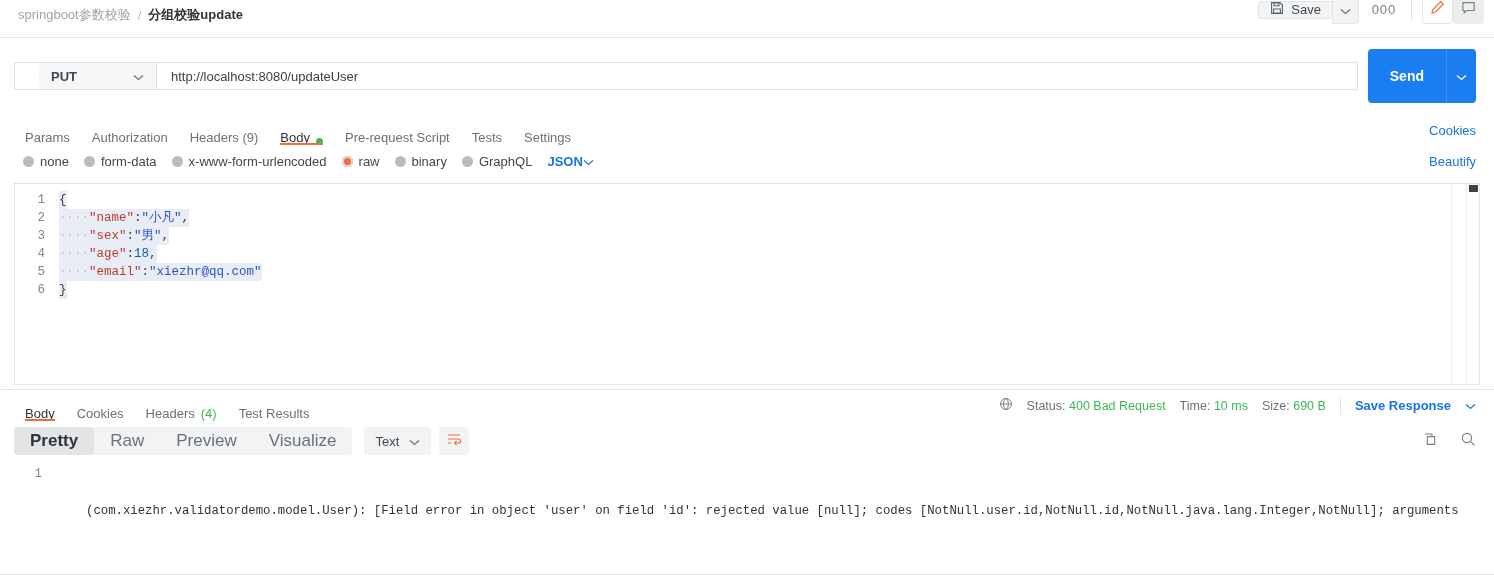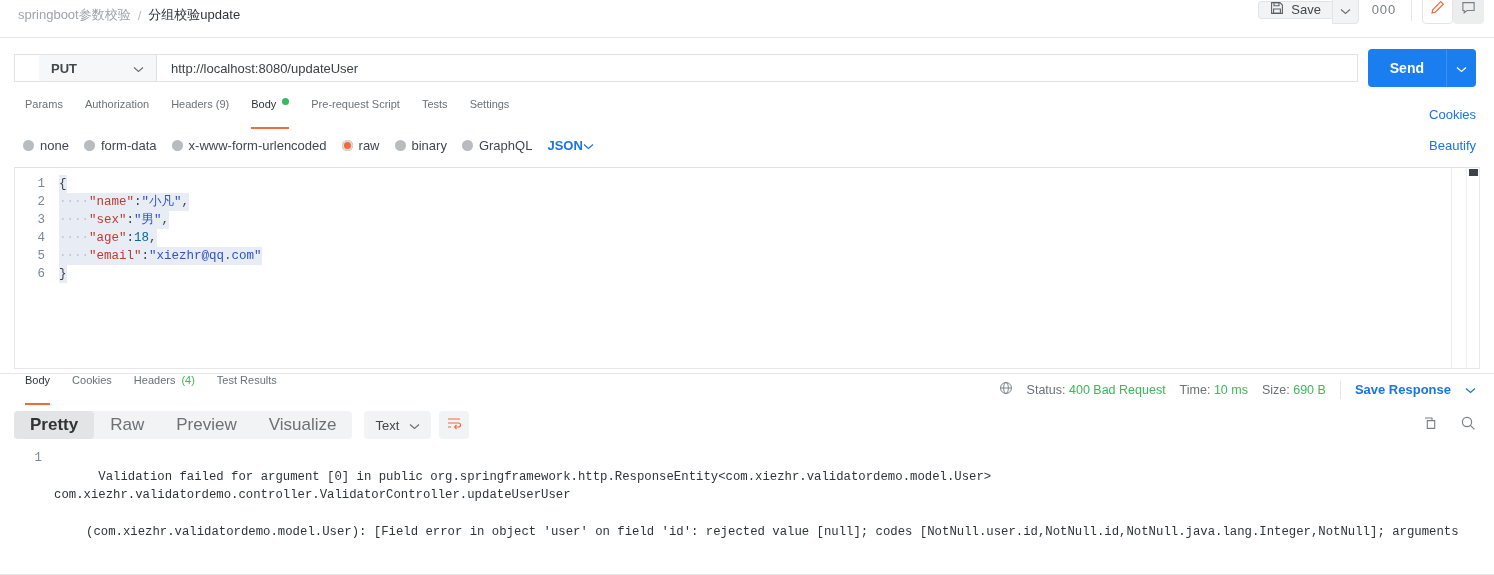--- a/index.html
+++ b/index.html
@@ -14,21 +14,21 @@
   
   .topbar {
     height: 38px;
     display: flex; align-items: flex-end;
     padding: 0 10px 13px 18px;
     border-bottom: 1px solid #e6e6e6;
   }
   .breadcrumb { display: flex; align-items: center; font-size: 13px; }
   .crumb-muted { color: #9fa4a8; }
   .crumb-sep { color: #b6bbbe; margin: 0 7px; }
-  .crumb-current { color: #2f3437; font-weight: normal; }
+  .crumb-current { color: #2f3437; font-weight: bold; }
   .topbar-right { margin-left: auto; display: flex; align-items: center; gap: 0; }
   .save-group { display: flex; align-items: center; }
   .save-btn {
     display: flex; align-items: center; gap: 7px;
     background: #f2f3f4; border: 1px solid #e2e4e6; border-right: none;
     border-radius: 4px 0 0 4px;
     height: 18px; padding: 0 11px;
     font-size: 13px; color: #41474c; cursor: pointer;
   }
   .save-caret {
@@ -67,41 +67,41 @@
     width: 118px; display: flex; align-items: center;
     padding: 0 12px; background: #f6f7f8;
     border-right: 1px solid #dfe1e3; border-radius: 3px 0 0 3px;
     font-size: 13px; font-weight: bold; color: #41474c; cursor: pointer;
   }
   .method .caret { margin-left: auto; }
   .url-input {
     flex: 1; display: flex; align-items: center; padding: 0 14px;
     font-size: 13px; color: #3c4247; cursor: text;
   }
-  .send-group { display: flex; align-items: stretch; height: 38px; }
+  .send-group { display: flex; align-items: stretch; height: 54px; }
   .send-btn {
     background: #1a7ef0; color: #fff; font-weight: bold; font-size: 14px;
     border: none; border-radius: 4px 0 0 4px;
     padding: 0 22px; cursor: pointer;
     display: flex; align-items: center;
   }
   .send-caret {
     background: #1a7ef0; border-radius: 0 4px 4px 0; width: 30px;
     display: flex; align-items: center; justify-content: center;
     cursor: pointer; border-left: 1px solid #3c92f3;
   }
 
   
   .reqtabs {
     display: flex; align-items: flex-end; gap: 0;
     padding: 0 18px 0 14px; height: 31px;
   }
   .tab {
-    display: flex; align-items: flex-start; gap: 6px;
-    font-size: 11px; color: #6b7176; cursor: pointer;
+    display: flex; align-items: flex-end; gap: 6px;
+    font-size: 13px; color: #6b7176; cursor: pointer;
     padding: 0 11px; height: 31px; position: relative;
   }
   .tab.active { color: #2f3437; }
   .tab.active::after {
     content: ""; position: absolute; left: 11px; right: 11px; bottom: 0;
     height: 2px; background: #f26b3a;
   }
   .dot-green { width: 7px; height: 7px; border-radius: 50%; background: #3ab85a; }
   .count-green { color: #3ab85a; }
   .link-blue { color: #1a73e8; font-size: 13px; cursor: pointer; }
@@ -428,20 +428,19 @@
           <path d="M10.4 10.4l4 4"></path>
       </svg>
     </span>
   </div>
 </div>
 
 <div class="resp-body">
   <div class="rline">
     <span class="rgutter">1</span>
     <span class="rtext">
-      <span>Validation failed for argument [0] in public org.springframework.http.ResponseEntity&lt;com.xiezhr.validatordemo.model.User&gt; com.xiezhr.validatordemo.controller.ValidatorController.updateUserUser</span>
       <span class="cont">(com.xiezhr.validatordemo.model.User): [Field error in object 'user' on field 'id': rejected value [null]; codes [NotNull.user.id,NotNull.id,NotNull.java.lang.Integer,NotNull]; arguments</span>
       
     </span>
   </div>
 </div>
 
 <div class="bottom-rule"></div>
 
 </body></html>

